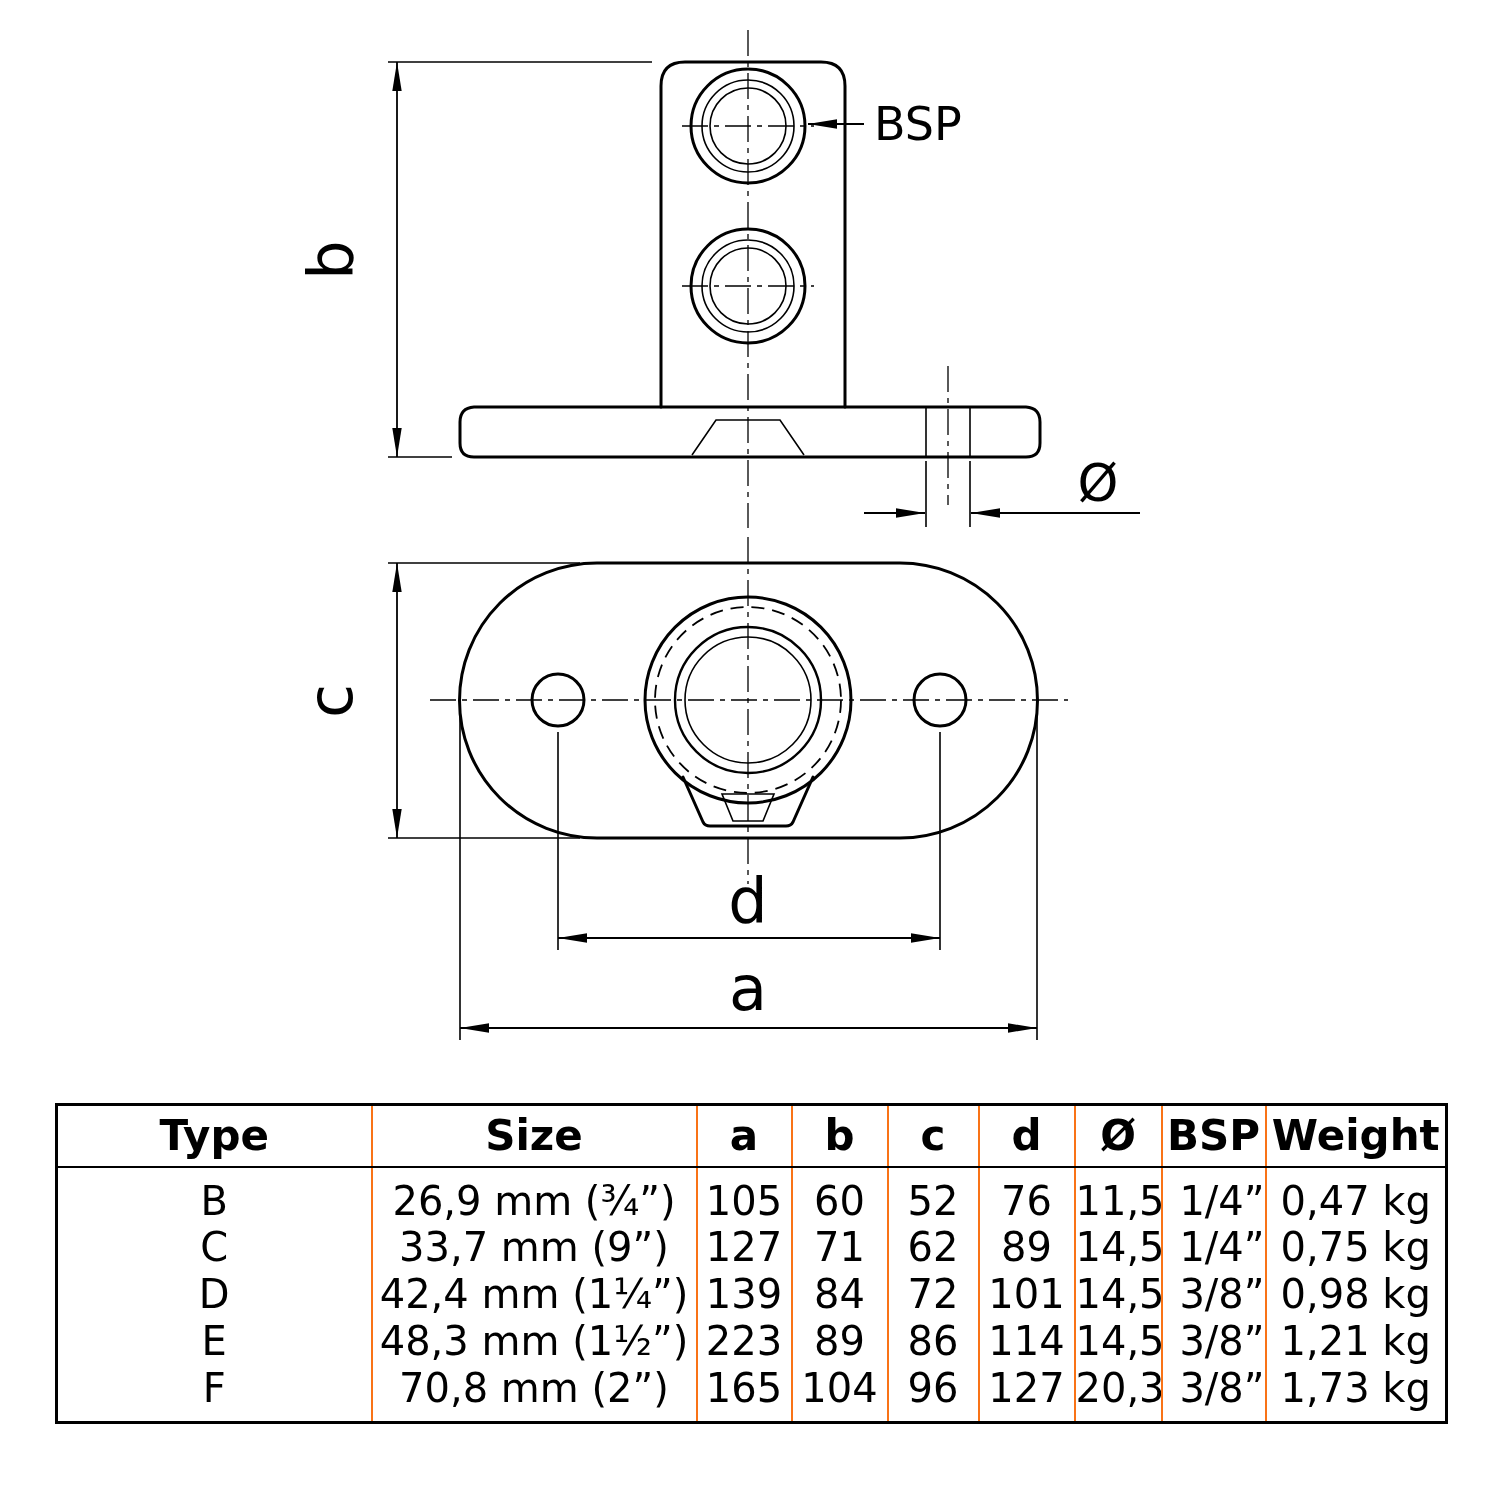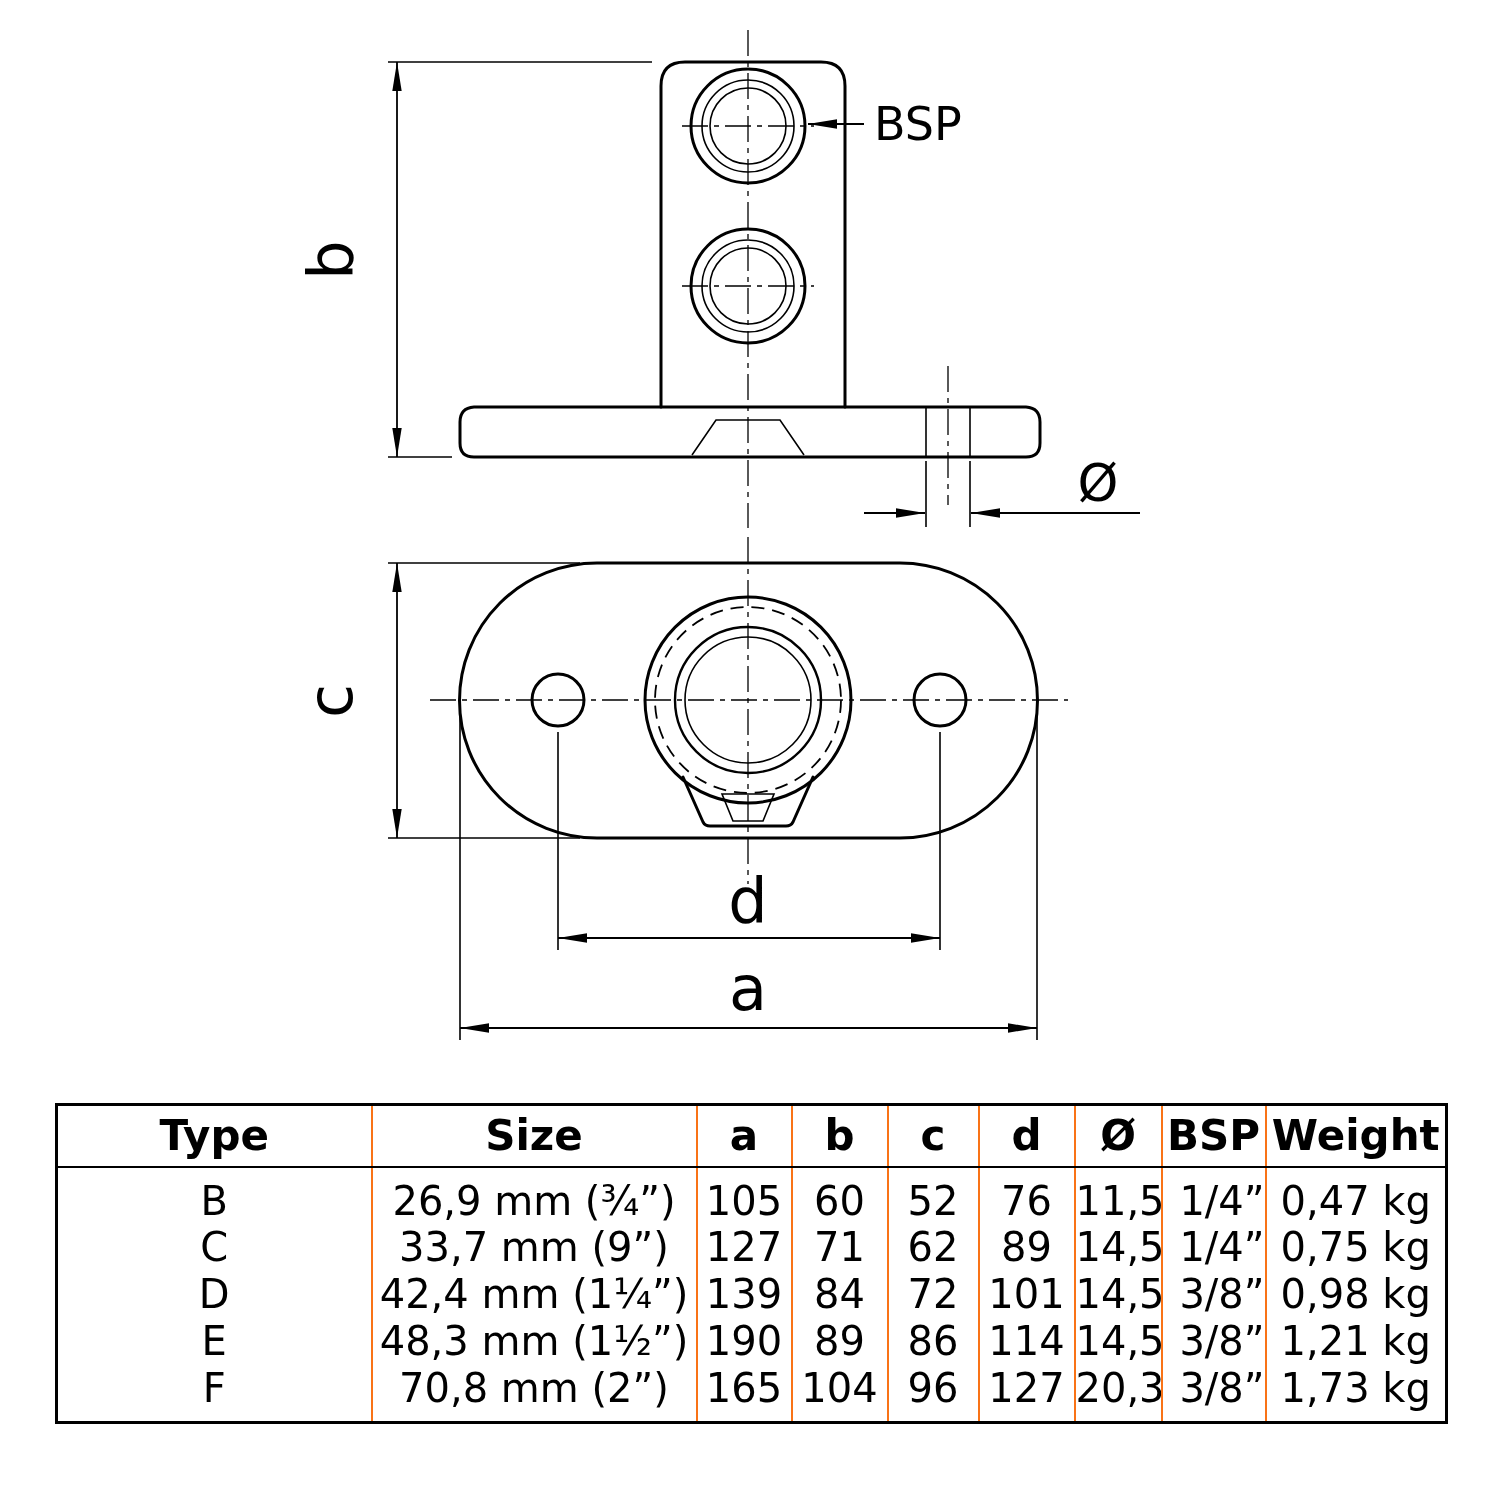--- a/index.html
+++ b/index.html
@@ -204,21 +204,21 @@
         <td>84</td>
         <td>72</td>
         <td>101</td>
         <td>14,5</td>
         <td class="c-bsp">3/8”</td>
         <td>0,98 kg</td>
       </tr>
       <tr>
         <td>E</td>
         <td>48,3 mm (1½”)</td>
-        <td>190</td>
+        <td>223</td>
         <td>89</td>
         <td>86</td>
         <td>114</td>
         <td>14,5</td>
         <td class="c-bsp">3/8”</td>
         <td>1,21 kg</td>
       </tr>
       <tr>
         <td>F</td>
         <td>70,8 mm (2”)</td>

